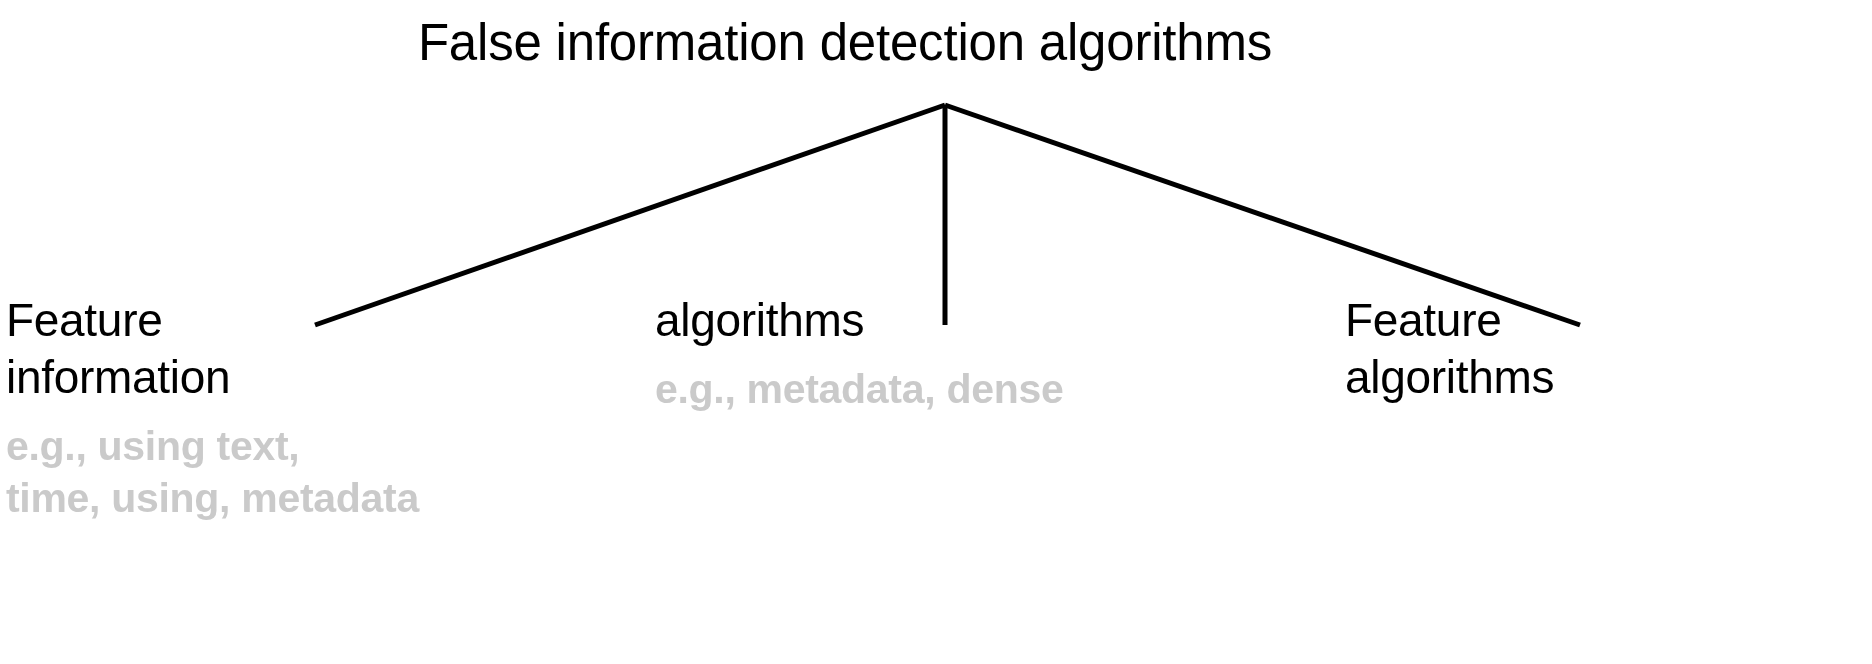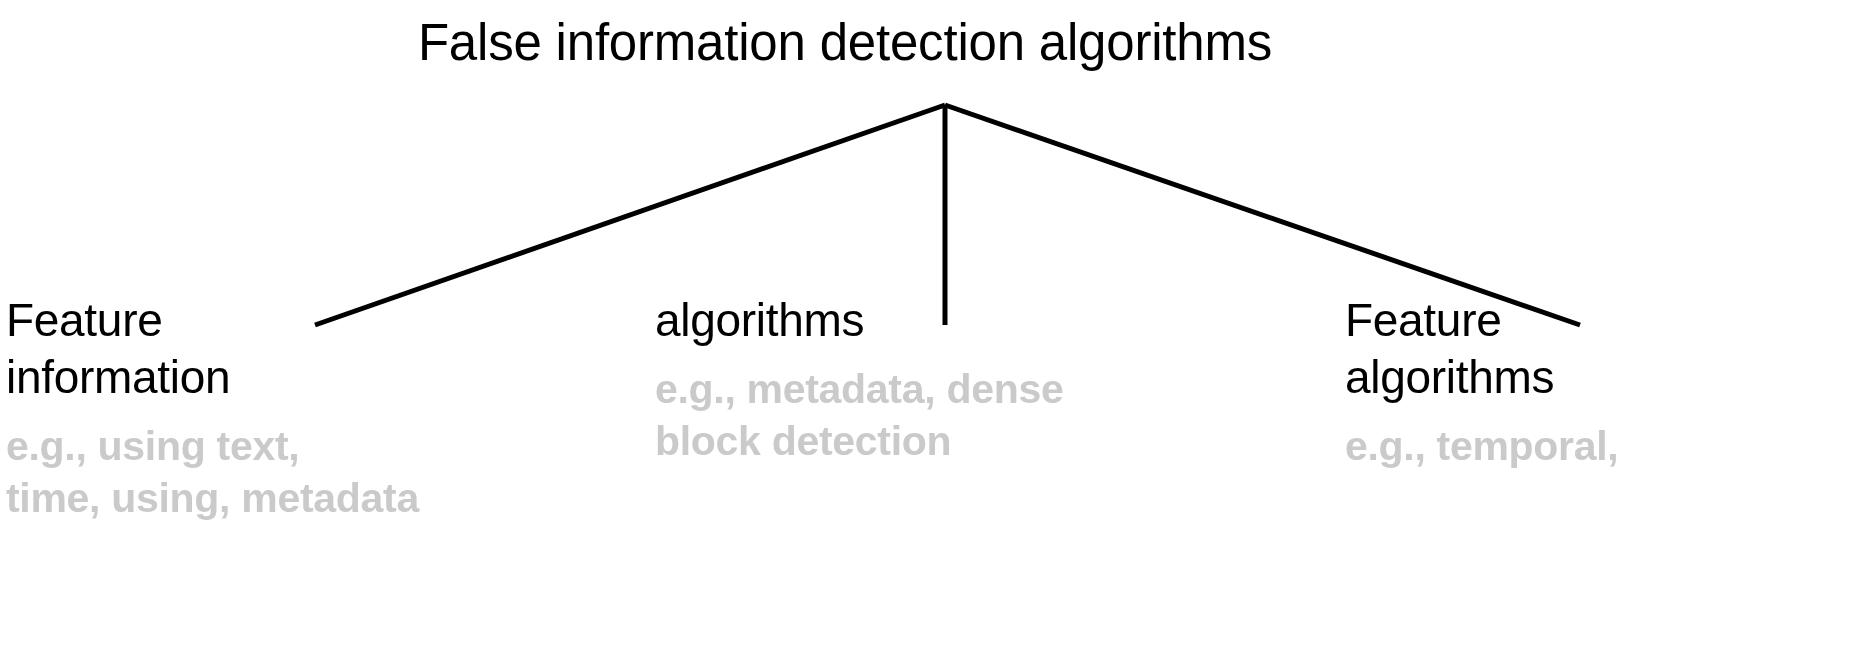--- a/index.html
+++ b/index.html
@@ -106,27 +106,25 @@
       <span class="ex-line">time, using, metadata</span>
     </div>
   </div>
 
   <div class="node" id="node-1">
     <div class="node-label">
       <span class="lbl-line">algorithms</span>
     </div>
     <div class="node-example">
       <span class="ex-line">e.g., metadata, dense</span>
-      <span class="ex-line">block detection</span>
     </div>
   </div>
 
   <div class="node" id="node-2">
     <div class="node-label">
       <span class="lbl-line">Feature</span>
       <span class="lbl-line">algorithms</span>
     </div>
     <div class="node-example">
-      <span class="ex-line">e.g., temporal,</span>
     </div>
   </div>
 
 </div>
 
 </body></html>

